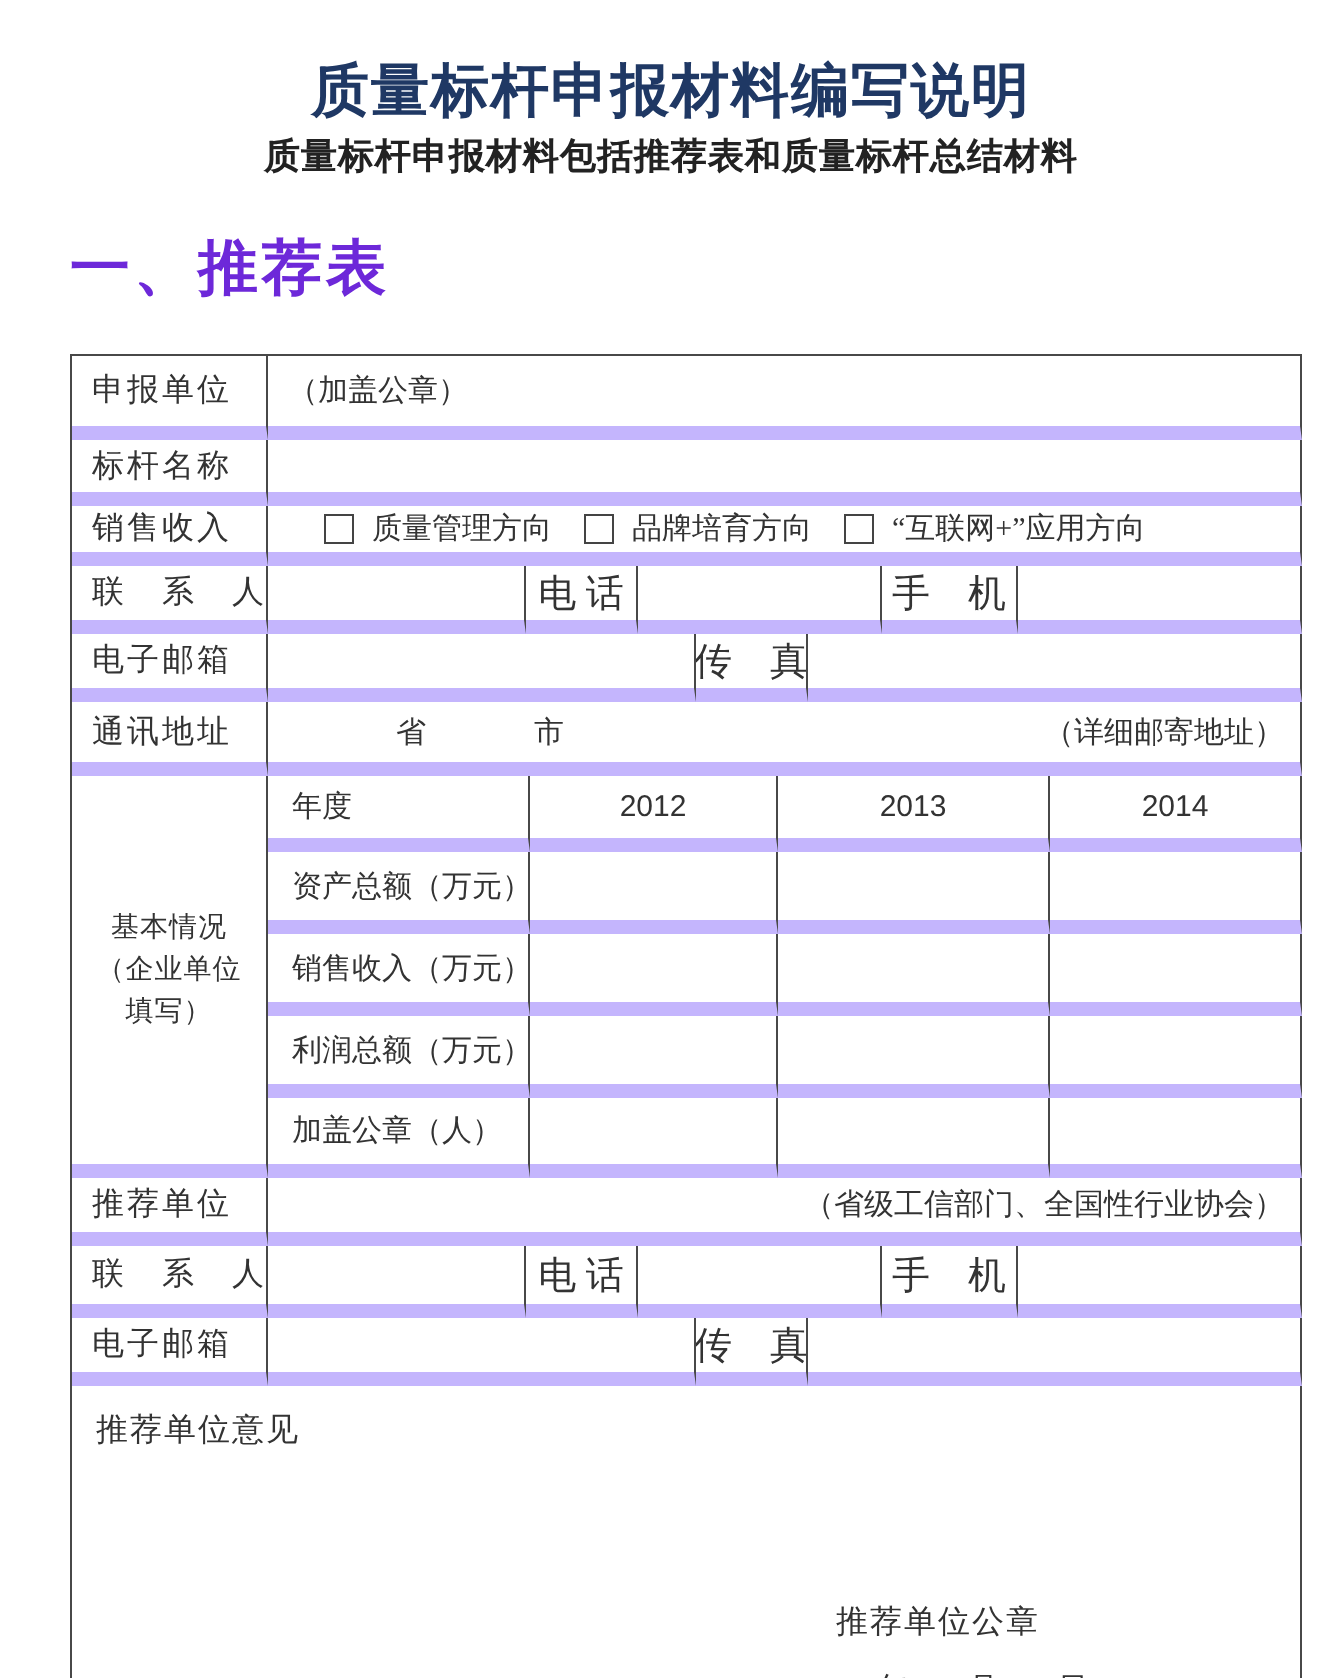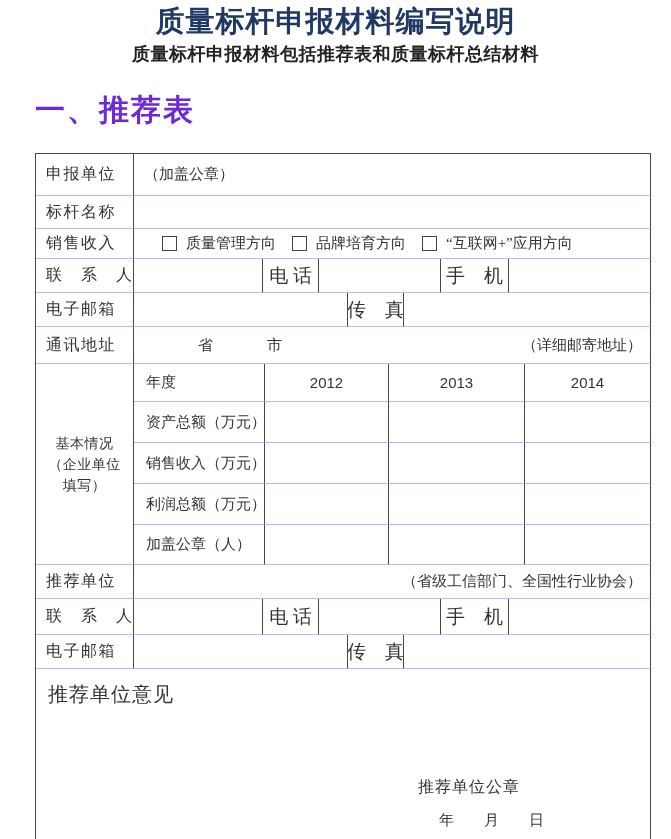--- a/index.html
+++ b/index.html
@@ -2,21 +2,21 @@
 <html><head>
 <meta charset="utf-8">
 <style>
   html,body{margin:0;padding:0;background:#ffffff;}
   body{
     width:671px;height:839px;position:relative;
     font-family:"Liberation Serif","DejaVu Serif",serif;
     color:#333333;
   }
   .page-title{
-    margin:0;padding-top:2px;text-align:center;
+    margin:0;padding-top:26px;text-align:center;
     font-family:"Liberation Sans","DejaVu Sans",sans-serif;
     font-size:29px;font-weight:900;letter-spacing:1px;color:#1f3864;
   }
   .page-subtitle{
     text-align:center;
     font-family:"Liberation Sans","DejaVu Sans",sans-serif;
     font-size:18px;font-weight:700;color:#222222;letter-spacing:0.5px;
   }
   .section-heading{
     margin:24px 0 0 35px;
@@ -25,21 +25,21 @@
   }
   
   .tbl{
     margin:22px 0 0 35px;width:615px;
     border-top:1px solid #484848;border-left:1px solid #484848;
     font-size:15px;
   }
   .row{display:flex;}
   .cell{
     box-sizing:border-box;display:flex;align-items:center;
-    border-right:1px solid #484848;border-bottom:1px solid #c4b5fd;
+    border-right:1px solid #484848;border-bottom:7px solid #c4b5fd;
     overflow:hidden;white-space:nowrap;
   }
   .lbl{width:98px;padding-left:10px;letter-spacing:1.5px;font-size:16px;}
   .small-lbl{justify-content:center;font-size:19px;}
   .fill{flex:1;}
   .val{padding-left:10px;}
   
   .h-applicant{height:42px}.h-name{height:33px}.h-direction{height:30px}
   .h-contact{height:34px}.h-email{height:34px}.h-address{height:37px}
   .h-recommender{height:34px}.h-contact2{height:36px}.h-email2{height:34px}
@@ -71,21 +71,21 @@
   .year-cell{
     justify-content:center;
     font-family:"Liberation Sans","DejaVu Sans",sans-serif;font-size:15px;
   }
   .h-yearhdr{height:38px}.h-m1{height:41px}.h-m2{height:41px}.h-m3{height:41px}.h-m4{height:40px}
   
   .opinion{
     height:171px;position:relative;align-items:flex-start;
     flex-direction:column;
   }
-  .opinion-label{padding:12px 0 0 12px;letter-spacing:1px;font-size:20px;text-align:center;}
+  .opinion-label{padding:12px 0 0 12px;letter-spacing:1px;font-size:16px;text-align:center;}
   .seal-label{position:absolute;left:382px;top:108px;font-size:16px;letter-spacing:1px;}
   .date-label{position:absolute;left:403px;top:142px;font-size:15px;}
 </style>
 </head>
 <body>
 
 <div>
 
   <h1 class="page-title">质量标杆申报材料编写说明</h1>
   <div class="page-subtitle">质量标杆申报材料包括推荐表和质量标杆总结材料</div>

